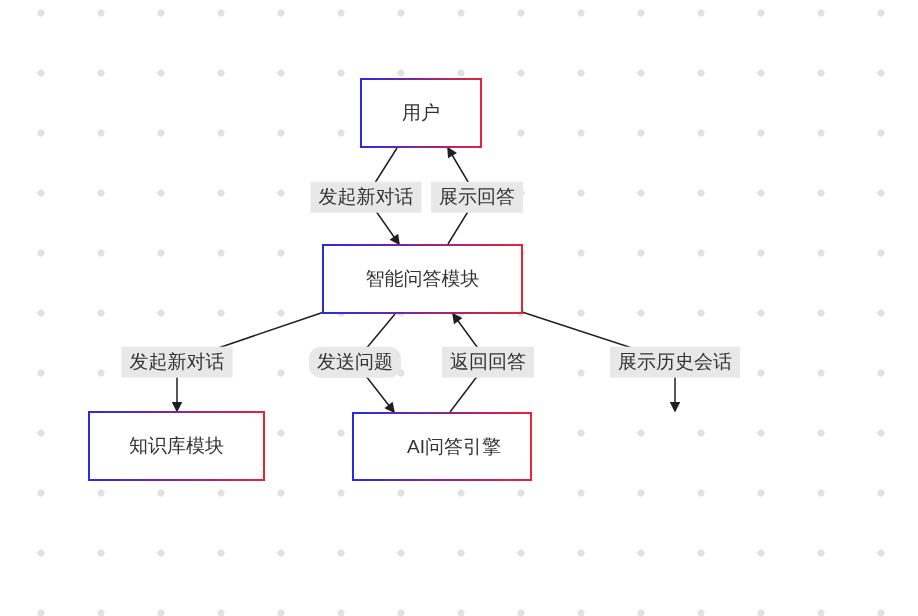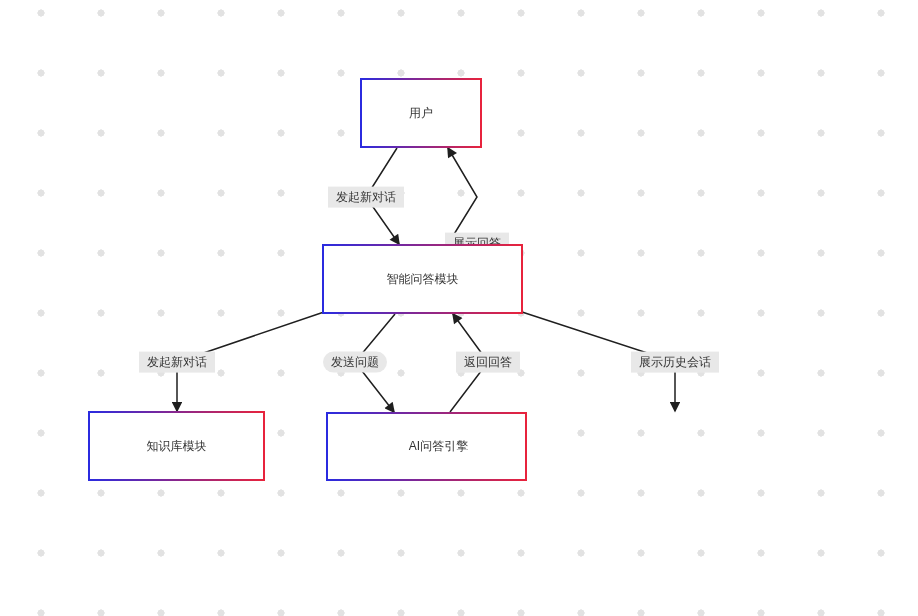--- a/index.html
+++ b/index.html
@@ -23,34 +23,34 @@
     position: absolute;
     left: 0; top: 0;
     width: 918px; height: 616px;
     z-index: 1;
   }
   .edge-label {
     position: absolute;
     transform: translate(-50%, -50%);
     background: #e8e8e8;
     color: #333333;
-    font-size: 12px;
+    font-size: 19px;
     line-height: 1.4;
     padding: 2px 8px;
     white-space: nowrap;
     z-index: 2;
   }
   .node {
     position: absolute;
     box-sizing: border-box;
     background: #ffffff;
     border: 2px solid;
     border-image: linear-gradient(90deg, #2a2be0, #e8233c) 1;
     color: #333333;
-    font-size: 12px;
+    font-size: 19px;
     display: flex;
     align-items: center;
     justify-content: center;
     white-space: nowrap;
     z-index: 3;
   }
 </style>
 </head>
 <body>
 
@@ -64,32 +64,32 @@
     </defs>
     <polyline points="397,148 366,197 399,244" fill="none" stroke="#1f1f1f" stroke-width="1.5" marker-end="url(#arrowhead)"></polyline>
     <polyline points="448,244 477,197 448,148" fill="none" stroke="#1f1f1f" stroke-width="1.5" marker-end="url(#arrowhead)"></polyline>
     <polyline points="324,312 177,362 177,411" fill="none" stroke="#1f1f1f" stroke-width="1.5" marker-end="url(#arrowhead)"></polyline>
     <polyline points="395,314 355,362 394,412" fill="none" stroke="#1f1f1f" stroke-width="1.5" marker-end="url(#arrowhead)"></polyline>
     <polyline points="450,412 488,362 453,314" fill="none" stroke="#1f1f1f" stroke-width="1.5" marker-end="url(#arrowhead)"></polyline>
     <polyline points="522,312 675,362 675,411" fill="none" stroke="#1f1f1f" stroke-width="1.5" marker-end="url(#arrowhead)"></polyline>
   </svg>
 
   <div class="edge-label" style="left:366px; top:197px;">发起新对话</div>
-  <div class="edge-label" style="left:477px; top:197px;margin-top:46px;">展示回答</div>
+  <div class="edge-label" style="left:477px; top:197px;">展示回答</div>
   <div class="edge-label" style="left:177px; top:362px;">发起新对话</div>
   <div class="edge-label" style="left:355px; top:362px;border-radius:12px;">发送问题</div>
   <div class="edge-label" style="left:488px; top:362px;">返回回答</div>
   <div class="edge-label" style="left:675px; top:362px;text-align:center;">展示历史会话</div>
 
   <div class="node" style="left:360px; top:78px; width:122px; height:70px;">
     <span>用户</span>
   </div>
   <div class="node" style="left:322px; top:244px; width:201px; height:70px;">
     <span>智能问答模块</span>
   </div>
   <div class="node" style="left:88px; top:411px; width:177px; height:70px;">
     <span>知识库模块</span>
   </div>
-  <div class="node" style="left:326px; top:412px; width:201px; height:69px;padding-left:24px;">
+  <div class="node" style="left:352px; top:412px; width:180px; height:69px;padding-left:24px;">
     <span>AI问答引擎</span>
   </div>
 
 </div>
 
 </body></html>

